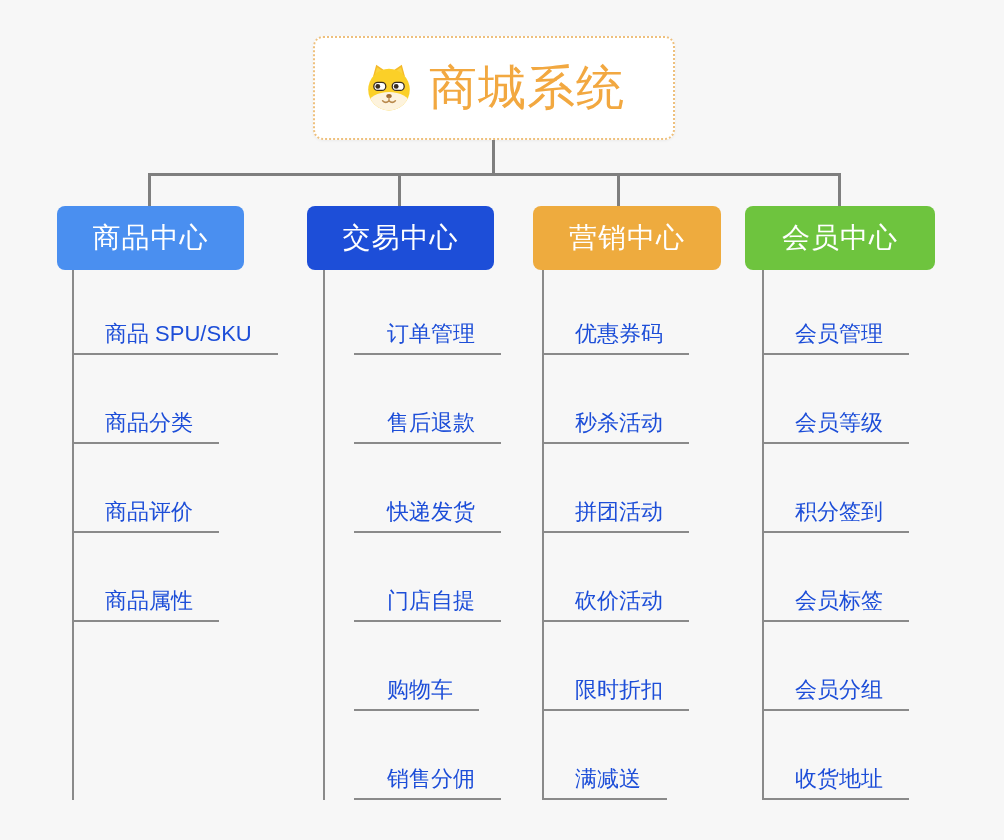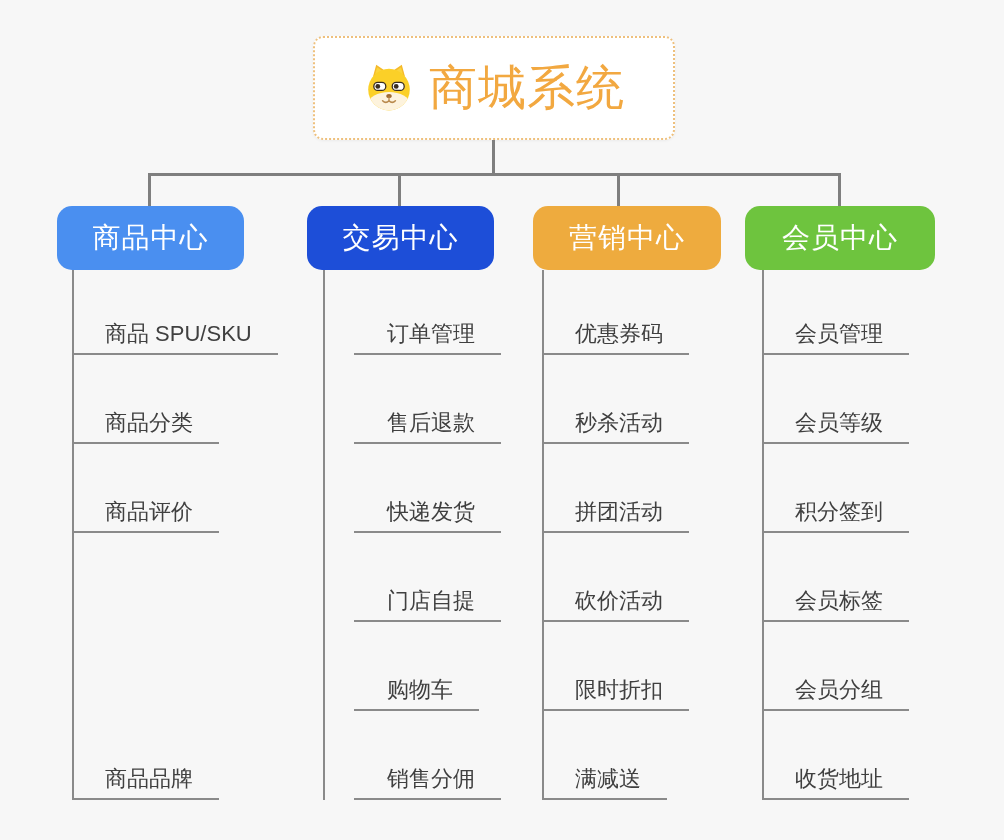--- a/index.html
+++ b/index.html
@@ -38,35 +38,35 @@
 
   .trunk{position:absolute;top:270px;width:2px;height:530px;background:#8a8a8a;}
   .trunk-1{left:72px;}
   .trunk-2{left:323px;}
   .trunk-3{left:542px;}
   .trunk-4{left:762px;}
 
   
   .branch-node{
     position:absolute;top:206px;height:64px;
-    border-radius:15px;
+    border-radius:8px;
     display:flex;align-items:center;justify-content:center;
     color:#ffffff;font-size:28px;letter-spacing:1px;white-space:nowrap;
   }
   .branch-1{left:57px;width:187px;}
   .branch-2{left:307px;width:187px;}
   .branch-3{left:525px;width:188px;}
   .branch-4{left:745px;width:190px;}
 
   
   .leaf{
     position:absolute;
     box-sizing:border-box;height:34px;
     padding:0 26px 6px 33px;
-    line-height:26px;font-size:22px;color:#404040;
+    line-height:26px;font-size:22px;color:#1d4ed8;
     white-space:nowrap;
     border-bottom:2px solid #8a8a8a;
   }
   .col-1{left:72px;}
   .col-2{left:323px;margin-left:31px;}
   .col-3{left:542px;}
   .col-4{left:762px;}
   .r-1{top:321px;}
   .r-2{top:410px;}
   .r-3{top:499px;}
@@ -120,21 +120,21 @@
   <div class="branch-node branch-4" style="background-color: rgb(110, 196, 62);">会员中心</div>
 
   <div class="trunk trunk-1"></div>
   <div class="trunk trunk-2"></div>
   <div class="trunk trunk-3"></div>
   <div class="trunk trunk-4"></div>
 
   <div class="leaf col-1 r-1">商品 SPU/SKU</div>
   <div class="leaf col-1 r-2">商品分类</div>
   <div class="leaf col-1 r-3">商品评价</div>
-  <div class="leaf col-1 r-6">商品品牌</div>
+  <div class="leaf col-1 r-4">商品属性</div>
 
   <div class="leaf col-2 r-1">订单管理</div>
   <div class="leaf col-2 r-2">售后退款</div>
   <div class="leaf col-2 r-3">快递发货</div>
   <div class="leaf col-2 r-4">门店自提</div>
   <div class="leaf col-2 r-5">购物车</div>
   <div class="leaf col-2 r-6">销售分佣</div>
 
   <div class="leaf col-3 r-1">优惠券码</div>
   <div class="leaf col-3 r-2">秒杀活动</div>

